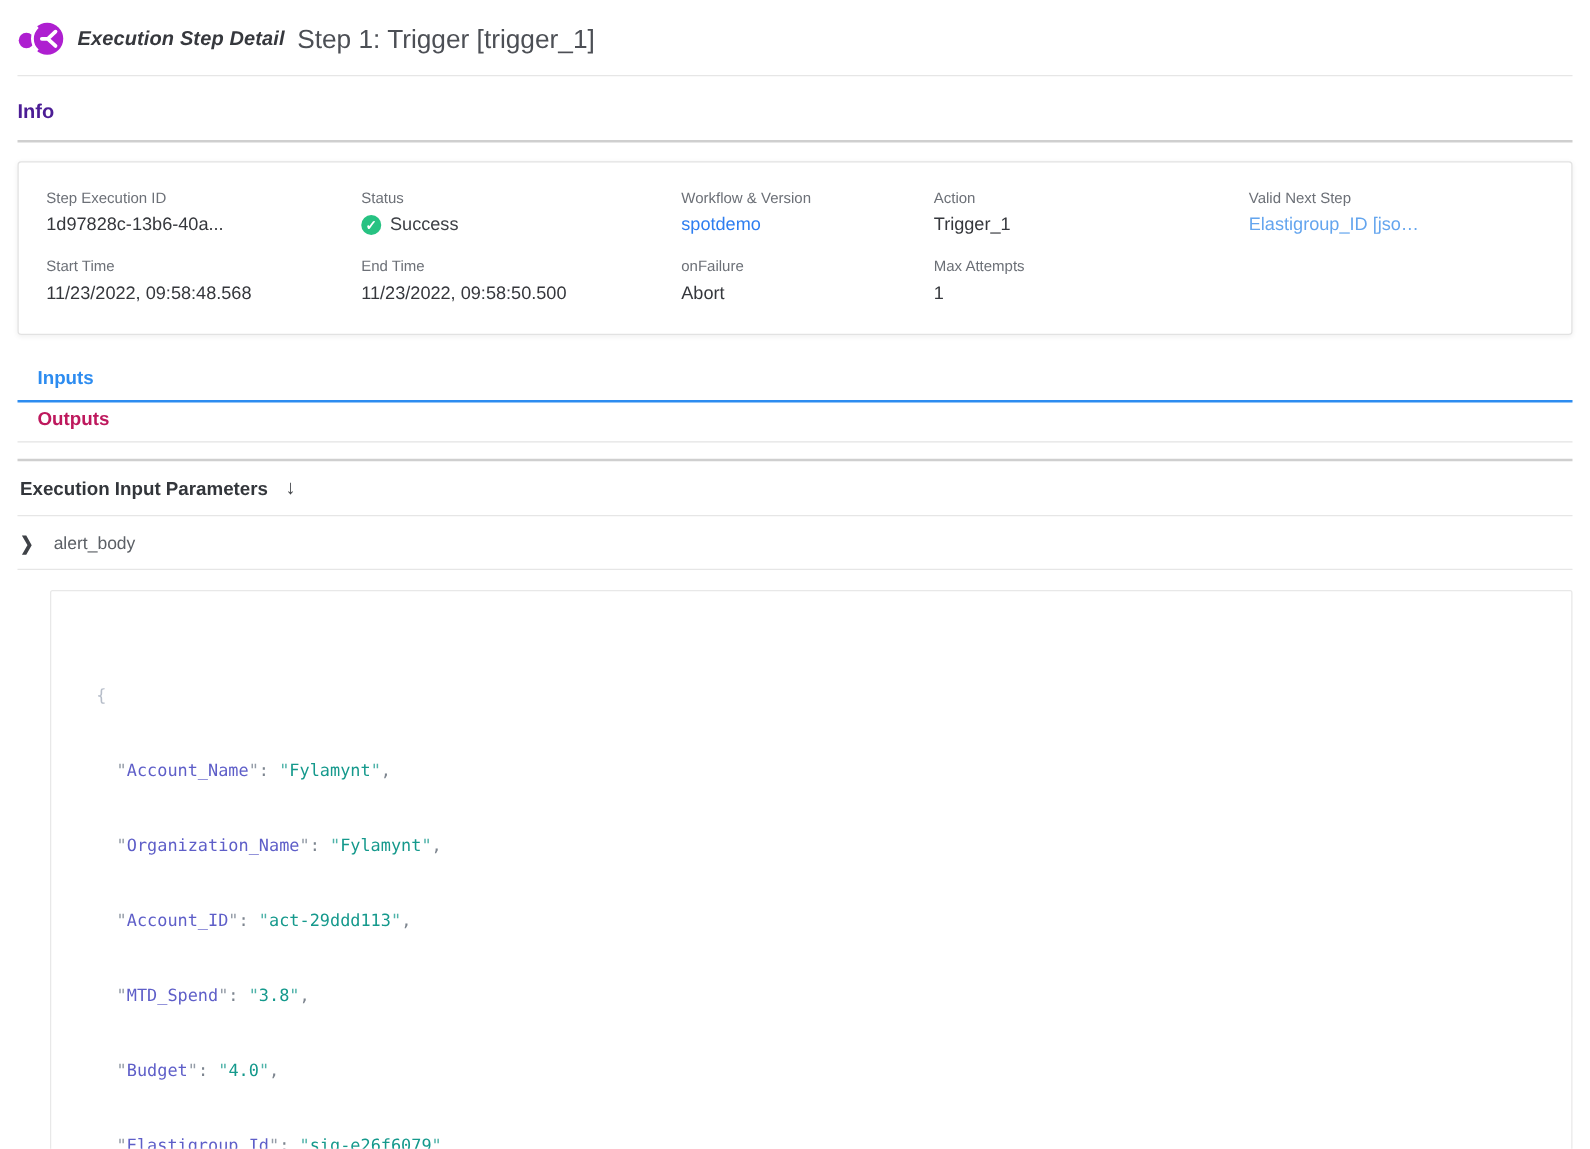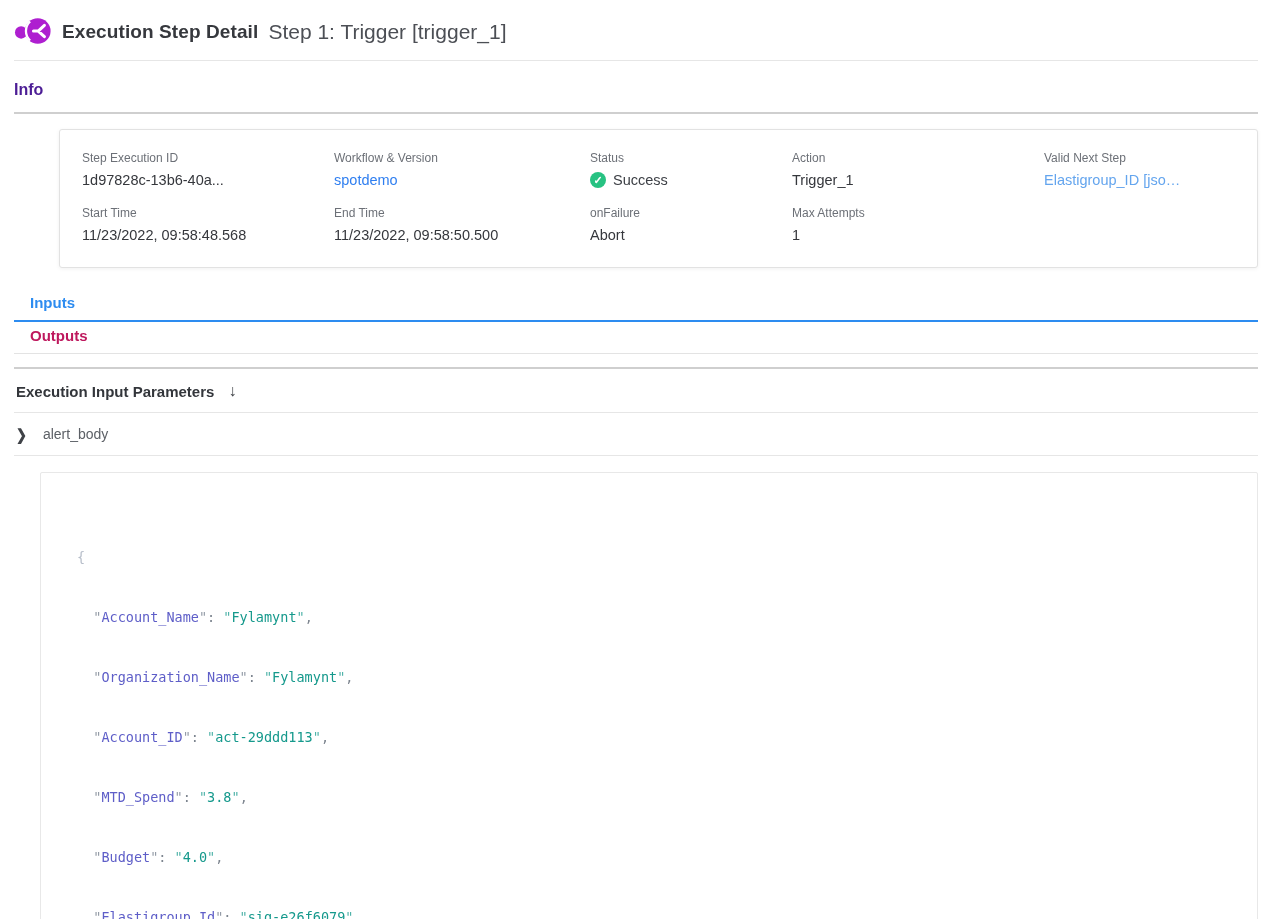--- a/index.html
+++ b/index.html
@@ -12,34 +12,34 @@
   .page { padding:0 14px; }
 
   
   .breadcrumb { padding-top:10px; font-size:13.5px; font-weight:600; }
   .breadcrumb a { color:#2e7ef0; text-decoration:none; cursor:pointer; }
   .breadcrumb .sep { color:#4b5560; margin:0 6px; font-weight:400; }
 
   
   .title-row { display:flex; align-items:center; margin-top:15px; }
   .logo { width:38px; height:33px; margin-right:10px; flex:0 0 auto; }
-  h1.page-title { font-size:19px; font-weight:700; color:#36383d; letter-spacing:.1px; }
+  h1.page-title { font-size:16px; font-weight:700; color:#36383d; letter-spacing:.1px;font-style:italic; }
   .subtitle { font-size:21px; font-weight:400; color:#4c4f55; margin-left:10px; }
 
   .hr { border-top:1px solid #e6e6e6; }
   .hr-mid { border-top:2px solid #cfcfcf; }
   .hr-title { margin-top:12px; }
 
   
   .section-title { font-size:16px; font-weight:700; color:#4c1d95; margin:20px 0 13px 0; }
   .info-card {
     margin-top:15px; border:1px solid #e2e2e2; border-radius:3px;
     background:#fff; box-shadow:0 1px 4px rgba(0,0,0,.06);
     display:grid; grid-template-columns:252px 256px 202px 252px 1fr;
-    row-gap:18px; padding:21px 10px 24px 22px;margin-left:45px;
+    row-gap:18px; padding:21px 10px 24px 22px;
   }
   .cell .label { font-size:12px; color:#6c7077; margin-bottom:7px; }
   .cell .value { font-size:14.5px; color:#35373c; font-weight:400; }
   .cell .value.link { color:#2e7ef0; cursor:pointer; }
   .cell .value.link-light { color:#64a5ee; font-weight:400; cursor:pointer; }
   .cell .value.status { font-weight:400; color:#3d4046; display:flex; align-items:center; }
   .check-icon {
     display:inline-flex; align-items:center; justify-content:center;
     width:16px; height:16px; border-radius:50%; background:#27c282;
     color:#fff; font-size:11px; font-weight:700; margin-right:7px;
@@ -97,29 +97,29 @@
 
   <h2 class="section-title">Info</h2>
   <div class="hr-mid"></div>
 
   <section class="info-card">
     <div class="cell">
       <div class="label">Step Execution ID</div>
       <div class="value">1d97828c-13b6-40a...</div>
     </div>
     <div class="cell">
-      <div class="label">Workflow &amp; Version</div>
-      <div class="value link">spotdemo</div>
-    </div>
-    <div class="cell">
       <div class="label">Status</div>
       <div class="value status">
         <span class="check-icon">✓</span>
         <span>Success</span>
       </div>
+    </div>
+    <div class="cell">
+      <div class="label">Workflow &amp; Version</div>
+      <div class="value link">spotdemo</div>
     </div>
     <div class="cell">
       <div class="label">Action</div>
       <div class="value">Trigger_1</div>
     </div>
     <div class="cell">
       <div class="label">Valid Next Step</div>
       <div class="value link-light">Elastigroup_ID [jso…</div>
     </div>
     <div class="cell">

